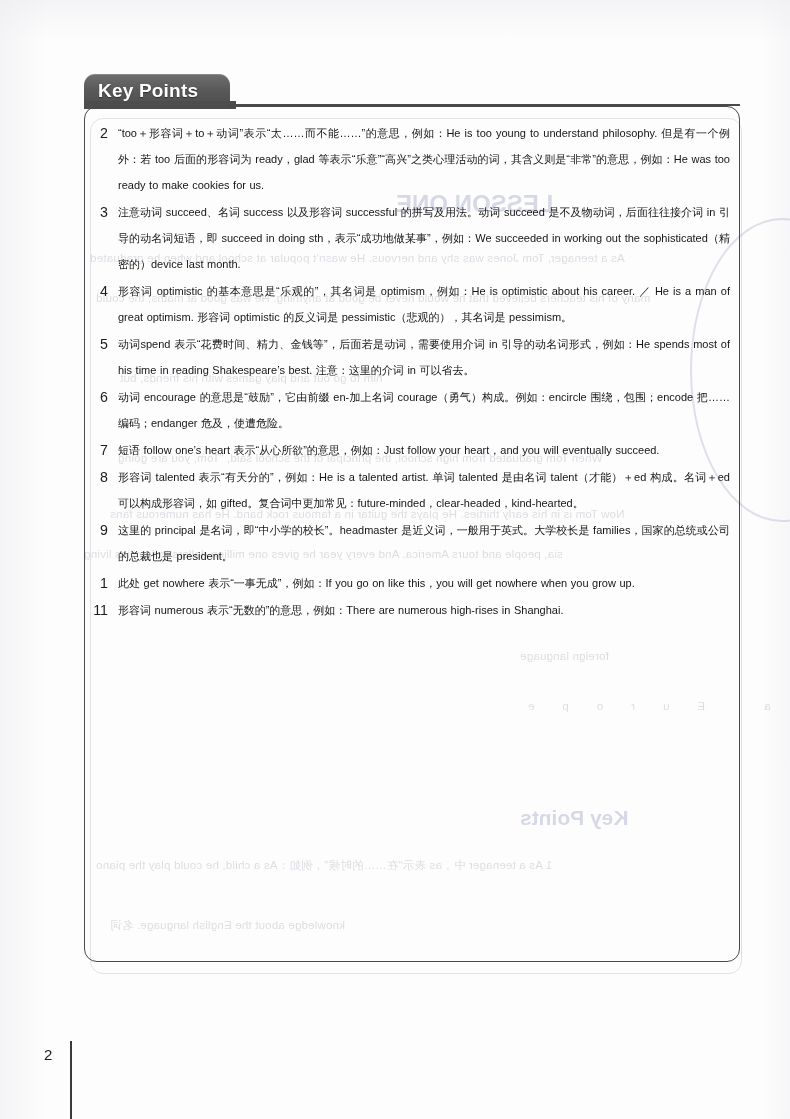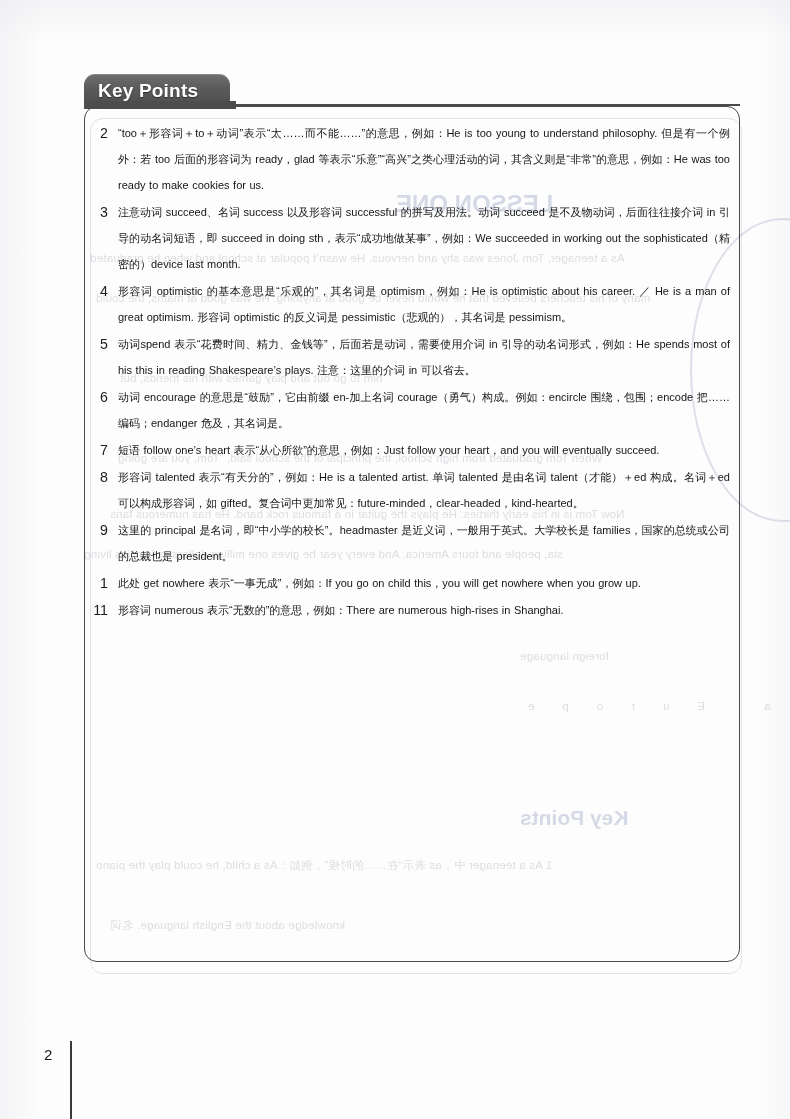--- a/index.html
+++ b/index.html
@@ -217,46 +217,46 @@
       <div class="kp-text">注意动词 succeed、名词 success 以及形容词 successful 的拼写及用法。动词 succeed 是不及物动词，后面往往接介词 in 引导的动名词短语，即 succeed in doing sth，表示“成功地做某事”，例如：We succeeded in working out the sophisticated（精密的）device last month.</div>
     </div>
 
     <div class="kp-item">
       <div class="kp-num">4</div>
       <div class="kp-text">形容词 optimistic 的基本意思是“乐观的”，其名词是 optimism，例如：He is optimistic about his career. ／ He is a man of great optimism. 形容词 optimistic 的反义词是 pessimistic（悲观的），其名词是 pessimism。</div>
     </div>
 
     <div class="kp-item">
       <div class="kp-num">5</div>
-      <div class="kp-text">动词spend 表示“花费时间、精力、金钱等”，后面若是动词，需要使用介词 in 引导的动名词形式，例如：He spends most of his this in reading Shakespeare’s plays. 注意：这里的介词 in 可以省去。</div>
+      <div class="kp-text">动词spend 表示“花费时间、精力、金钱等”，后面若是动词，需要使用介词 in 引导的动名词形式，例如：He spends most of his time in reading Shakespeare’s best. 注意：这里的介词 in 可以省去。</div>
     </div>
 
     <div class="kp-item">
       <div class="kp-num">6</div>
-      <div class="kp-text">动词 encourage 的意思是“鼓励”，它由前缀 en-加上名词 courage（勇气）构成。例如：encircle 围绕，包围；encode 把……编码；endanger 危及，其名词是。</div>
+      <div class="kp-text">动词 encourage 的意思是“鼓励”，它由前缀 en-加上名词 courage（勇气）构成。例如：encircle 围绕，包围；encode 把……编码；endanger 危及，使遭危险。</div>
     </div>
 
     <div class="kp-item">
       <div class="kp-num">7</div>
       <div class="kp-text">短语 follow one’s heart 表示“从心所欲”的意思，例如：Just follow your heart，and you will eventually succeed.</div>
     </div>
 
     <div class="kp-item">
       <div class="kp-num">8</div>
       <div class="kp-text">形容词 talented 表示“有天分的”，例如：He is a talented artist. 单词 talented 是由名词 talent（才能）＋ed 构成。名词＋ed 可以构成形容词，如 gifted。复合词中更加常见：future-minded，clear-headed，kind-hearted。</div>
     </div>
 
     <div class="kp-item">
       <div class="kp-num">9</div>
       <div class="kp-text">这里的 principal 是名词，即“中小学的校长”。headmaster 是近义词，一般用于英式。大学校长是 families，国家的总统或公司的总裁也是 president。</div>
     </div>
 
     <div class="kp-item">
       <div class="kp-num">1</div>
-      <div class="kp-text">此处 get nowhere 表示“一事无成”，例如：If you go on child this，you will get nowhere when you grow up.</div>
+      <div class="kp-text">此处 get nowhere 表示“一事无成”，例如：If you go on like this，you will get nowhere when you grow up.</div>
     </div>
 
 
     <div class="kp-item">
       <div class="kp-num">11</div>
       <div class="kp-text">形容词 numerous 表示“无数的”的意思，例如：There are numerous high-rises in Shanghai.</div>
     </div>
 
 
   </div>

